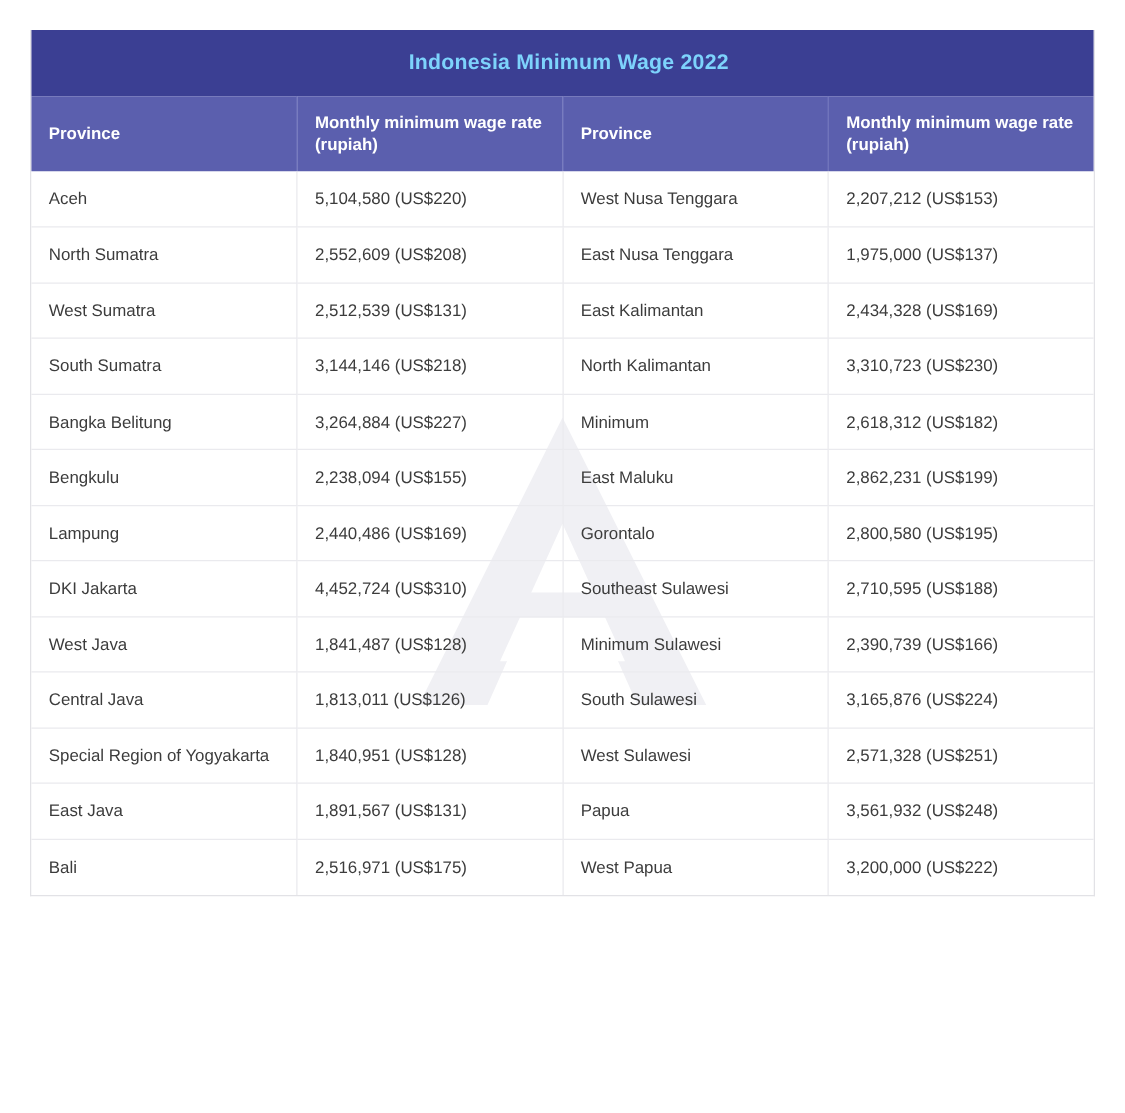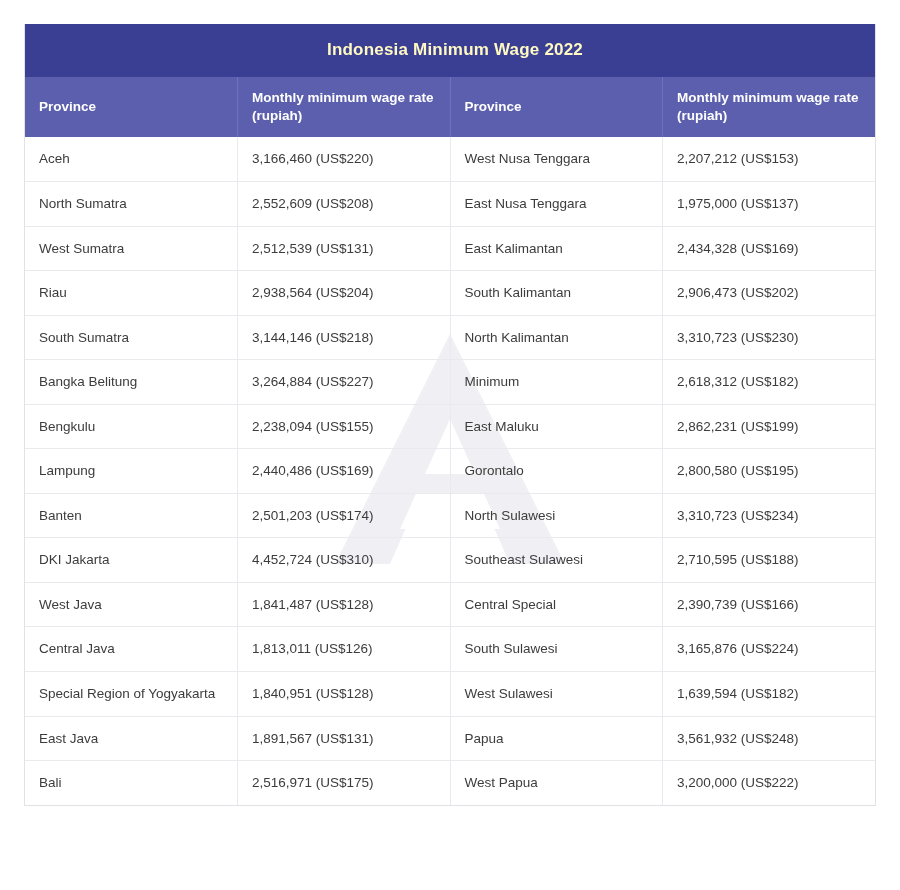--- a/index.html
+++ b/index.html
@@ -26,21 +26,21 @@
     position: relative;
     width: 852px;
     border: 1px solid #e2e2e6;
     border-top: none;
     box-sizing: border-box;
     overflow: hidden;
   }
 
   .title-bar {
     background: #3b3f93;
-    color: #fef9c3;
+    color: #7dd3fc;
     text-align: center;
     font-size: 17px;
     font-weight: bold;
     letter-spacing: 0.2px;
     padding: 16px 0 17px 10px;
   }
 
   table {
     border-collapse: collapse;
     width: 100%;
@@ -121,43 +121,37 @@
         <tr>
           <th>Province</th>
           <th>Monthly minimum wage rate (rupiah)</th>
           <th>Province</th>
           <th>Monthly minimum wage rate (rupiah)</th>
         </tr>
       </thead>
       <tbody>
         <tr>
           <td>Aceh</td>
-          <td>3,166,460 (US$220)</td>
+          <td>5,104,580 (US$220)</td>
           <td>West Nusa Tenggara</td>
           <td>2,207,212 (US$153)</td>
         </tr>
         <tr>
           <td>North Sumatra</td>
           <td>2,552,609 (US$208)</td>
           <td>East Nusa Tenggara</td>
           <td>1,975,000 (US$137)</td>
         </tr>
         <tr>
           <td>West Sumatra</td>
           <td>2,512,539 (US$131)</td>
           <td>East Kalimantan</td>
           <td>2,434,328 (US$169)</td>
         </tr>
         <tr>
-          <td>Riau</td>
-          <td>2,938,564 (US$204)</td>
-          <td>South Kalimantan</td>
-          <td>2,906,473 (US$202)</td>
-        </tr>
-        <tr>
           <td>South Sumatra</td>
           <td>3,144,146 (US$218)</td>
           <td>North Kalimantan</td>
           <td>3,310,723 (US$230)</td>
         </tr>
         <tr>
           <td>Bangka Belitung</td>
           <td>3,264,884 (US$227)</td>
           <td>Minimum</td>
           <td>2,618,312 (US$182)</td>
@@ -168,48 +162,42 @@
           <td>East Maluku</td>
           <td>2,862,231 (US$199)</td>
         </tr>
         <tr>
           <td>Lampung</td>
           <td>2,440,486 (US$169)</td>
           <td>Gorontalo</td>
           <td>2,800,580 (US$195)</td>
         </tr>
         <tr>
-          <td>Banten</td>
-          <td>2,501,203 (US$174)</td>
-          <td>North Sulawesi</td>
-          <td>3,310,723 (US$234)</td>
-        </tr>
-        <tr>
           <td>DKI Jakarta</td>
           <td>4,452,724 (US$310)</td>
           <td>Southeast Sulawesi</td>
           <td>2,710,595 (US$188)</td>
         </tr>
         <tr>
           <td>West Java</td>
           <td>1,841,487 (US$128)</td>
-          <td>Central Special</td>
+          <td>Minimum Sulawesi</td>
           <td>2,390,739 (US$166)</td>
         </tr>
         <tr>
           <td>Central Java</td>
           <td>1,813,011 (US$126)</td>
           <td>South Sulawesi</td>
           <td>3,165,876 (US$224)</td>
         </tr>
         <tr>
           <td>Special Region of Yogyakarta</td>
           <td>1,840,951 (US$128)</td>
           <td>West Sulawesi</td>
-          <td>1,639,594 (US$182)</td>
+          <td>2,571,328 (US$251)</td>
         </tr>
         <tr>
           <td>East Java</td>
           <td>1,891,567 (US$131)</td>
           <td>Papua</td>
           <td>3,561,932 (US$248)</td>
         </tr>
         <tr>
           <td>Bali</td>
           <td>2,516,971 (US$175)</td>

